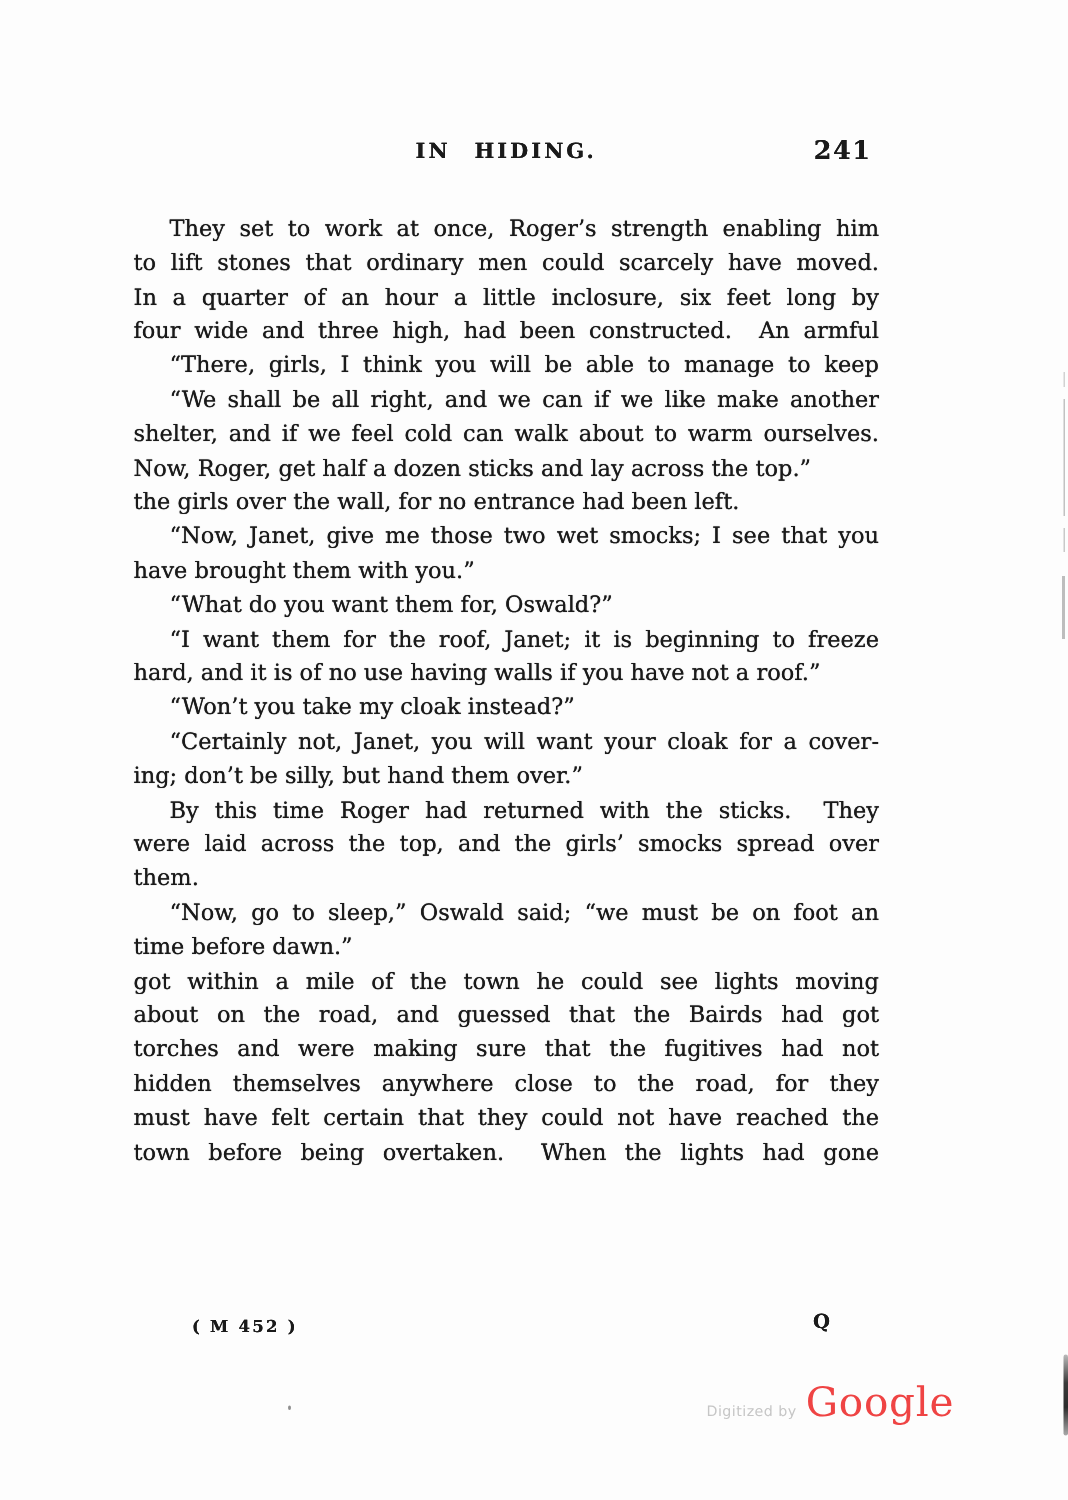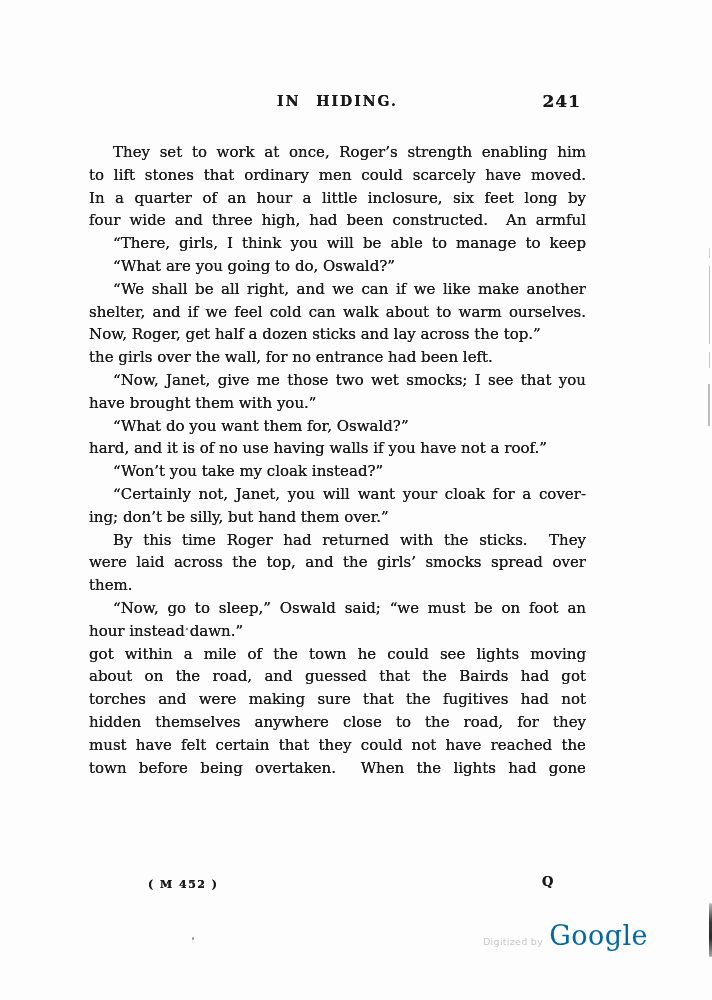--- a/index.html
+++ b/index.html
@@ -44,41 +44,39 @@
     text-align: justify;
     text-align-last: justify;
   }
   .ln.end { text-align-last: left; }
   .ln.ind { text-indent: 24px; }
   
   #printer-mark {
     position: absolute; left: 128px; top: 878px;
     font-size: 11px; font-weight: bold; letter-spacing: 1.5px;
     text-shadow: 0 0 0.4px #1a1a1a;
-    margin-left: 20px;
   }
   #signature-letter {
     position: absolute; left: 542px; top: 874px;
     font-size: 13px; font-weight: bold;
     text-shadow: 0 0 0.4px #1a1a1a;
   }
   
   #watermark {
     position: absolute; left: 471px; top: 920px;
     display: flex; align-items: baseline; gap: 6px;
     user-select: none;
-    margin-left: 12px;
   }
   #digitized-by-label {
     font-family: "DejaVu Sans", "Liberation Sans", sans-serif;
     font-size: 9.5px; color: #c6c6c6; letter-spacing: 0.3px;
   }
   #google-logo {
     font-family: "DejaVu Serif", "Liberation Serif", serif;
-    font-size: 27px; color: #0369a1; letter-spacing: 0.5px;
+    font-size: 27px; color: #ef4444; letter-spacing: 0.5px;
   }
   
   .artifact { position: absolute; }
   #edge-seg-1 { left: 709px; top: 248px; width: 1px; height: 10px; background: #d2d2d2; }
   #edge-seg-2 { left: 709px; top: 266px; width: 1px; height: 78px; background: #c2c2c2; }
   #edge-seg-3 { left: 709px; top: 352px; width: 1px; height: 16px; background: #c9c9c9; }
   #edge-seg-4 { left: 708px; top: 384px; width: 2px; height: 42px; background: #bdbdbd; }
   #edge-blob {
     left: 709px; top: 903px; width: 3px; height: 54px;
     background: linear-gradient(#bbb, #3a3a3a 35%, #2c2c2c 65%, #aaa);
@@ -96,37 +94,37 @@
     <div id="page-title">IN HIDING.</div>
     <div id="page-number">241</div>
   </div>
 
   <div id="body-text">
     <div class="ln ind">They set to work at once, Roger’s strength enabling him</div>
     <div class="ln">to lift stones that ordinary men could scarcely have moved.</div>
     <div class="ln">In a quarter of an hour a little inclosure, six feet long by</div>
     <div class="ln">four wide and three high, had been constructed.  An armful</div>
     <div class="ln ind">“There, girls, I think you will be able to manage to keep</div>
-    <div class="ln ind end">“What are you going to do, Oswald?”</div>
     <div class="ln ind">“We shall be all right, and we can if we like make another</div>
     <div class="ln">shelter, and if we feel cold can walk about to warm ourselves.</div>
     <div class="ln end">Now, Roger, get half a dozen sticks and lay across the top.”</div>
     <div class="ln end">the girls over the wall, for no entrance had been left.</div>
     <div class="ln ind">“Now, Janet, give me those two wet smocks; I see that you</div>
     <div class="ln end">have brought them with you.”</div>
     <div class="ln ind end">“What do you want them for, Oswald?”</div>
+    <div class="ln ind">“I want them for the roof, Janet; it is beginning to freeze</div>
     <div class="ln end">hard, and it is of no use having walls if you have not a roof.”</div>
     <div class="ln ind end">“Won’t you take my cloak instead?”</div>
     <div class="ln ind">“Certainly not, Janet, you will want your cloak for a cover-</div>
     <div class="ln end">ing; don’t be silly, but hand them over.”</div>
     <div class="ln ind">By this time Roger had returned with the sticks.  They</div>
     <div class="ln">were laid across the top, and the girls’ smocks spread over</div>
     <div class="ln end">them.</div>
     <div class="ln ind">“Now, go to sleep,” Oswald said; “we must be on foot an</div>
-    <div class="ln end">hour instead dawn.”</div>
+    <div class="ln end">time before dawn.”</div>
     <div class="ln">got within a mile of the town he could see lights moving</div>
     <div class="ln">about on the road, and guessed that the Bairds had got</div>
     <div class="ln">torches and were making sure that the fugitives had not</div>
     <div class="ln">hidden themselves anywhere close to the road, for they</div>
     <div class="ln">must have felt certain that they could not have reached the</div>
     <div class="ln">town before being overtaken.  When the lights had gone</div>
   </div>
 
   <div id="printer-mark">( M 452 )</div>
   <div id="signature-letter">Q</div>

